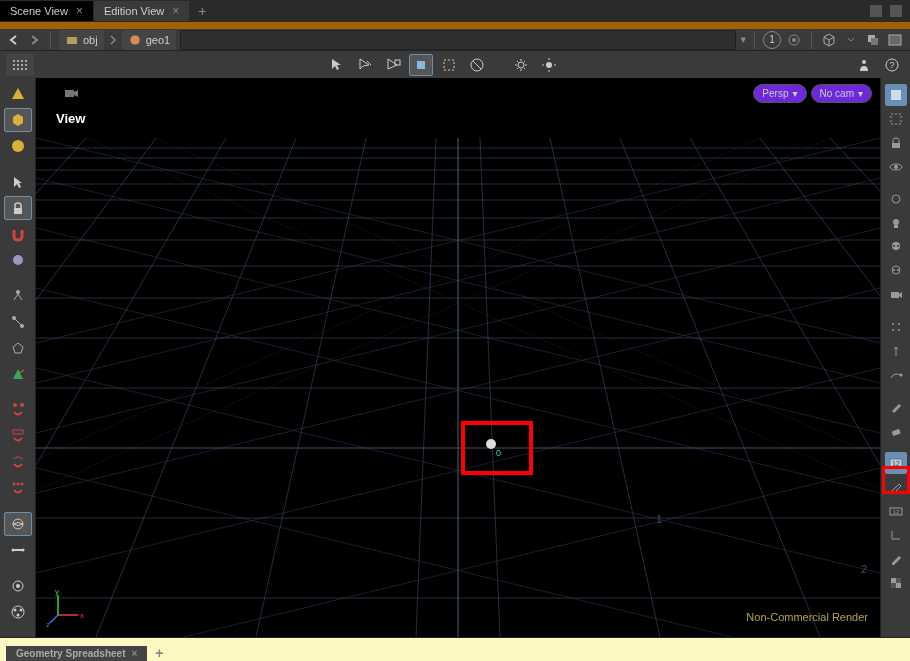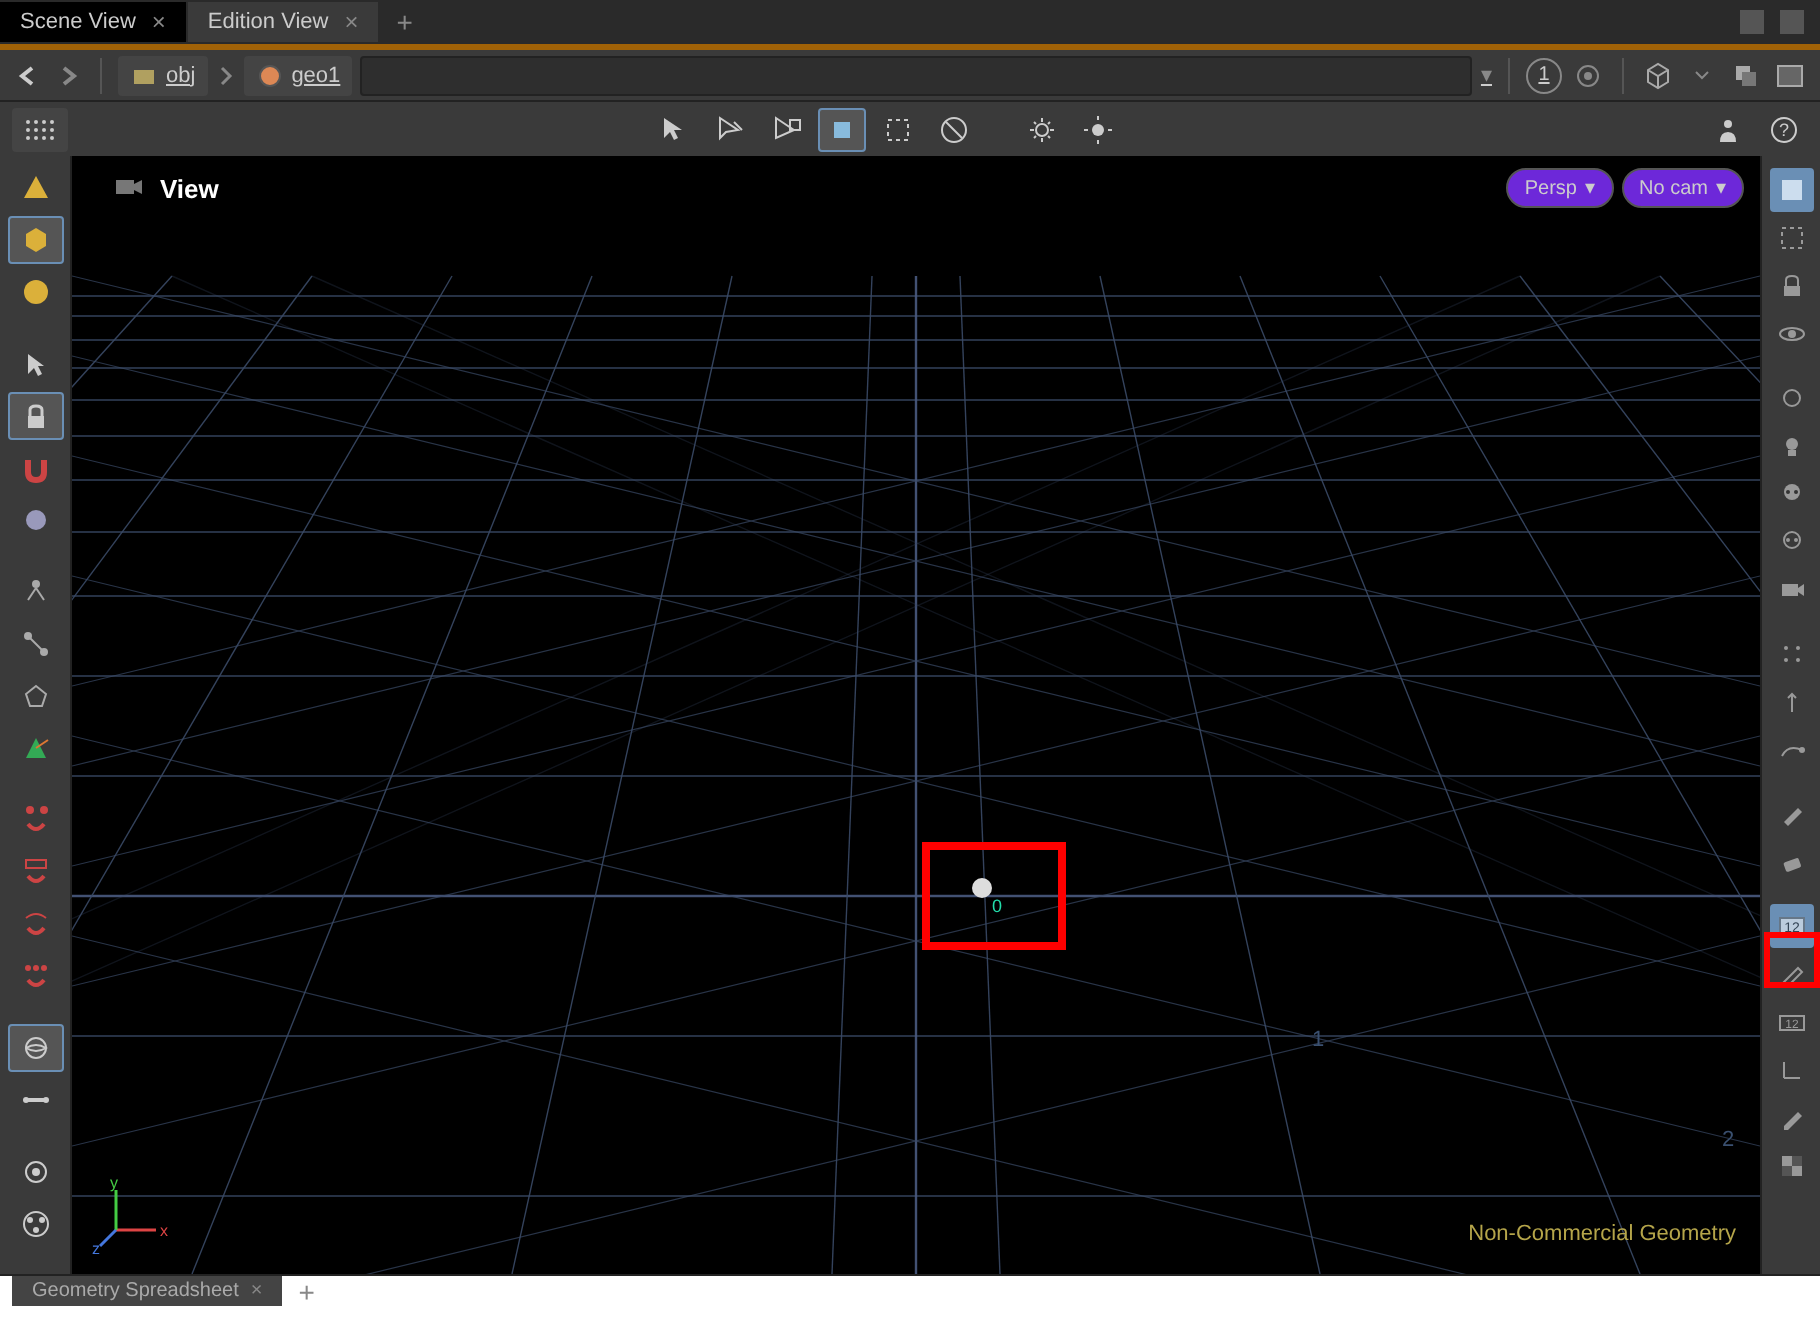--- a/index.html
+++ b/index.html
@@ -4,57 +4,57 @@
 <style>
 * { margin: 0; padding: 0; box-sizing: border-box; }
 body { background: #2a2a2a; font-family: Arial, sans-serif; font-size: 11px; color: #ccc; overflow: hidden; width: 910px; height: 661px; }
 .tabs { display: flex; background: #2a2a2a; height: 22px; align-items: center; }
 .tab { padding: 3px 10px; background: #3a3a3a; margin-right: 1px; display: flex; align-items: center; gap: 8px; height: 20px; }
 .tab.active { background: #000000; }
 .tab-close { color: #888; cursor: pointer; font-size: 12px; }
 .tab-add { padding: 3px 8px; color: #888; cursor: pointer; font-size: 14px; }
 .win-ctrl { margin-left: auto; display: flex; gap: 8px; padding-right: 8px; }
 .win-btn { width: 12px; height: 12px; background: #555; }
-.topbar { display: flex; background: #3a3a3a; height: 28px; align-items: center; padding: 0 6px; gap: 4px; border-top: 3px solid #a16207; text-decoration: underline; }
+.topbar { display: flex; background: #3a3a3a; height: 28px; align-items: center; padding: 0 6px; gap: 4px; border-top: 7px solid #a16207; }
 .nav-arrow { width: 16px; height: 16px; display: flex; align-items: center; justify-content: center; cursor: pointer; }
 .sep { width: 1px; height: 18px; background: #555; margin: 0 4px; }
 .path-seg { display: flex; align-items: center; gap: 4px; padding: 2px 6px; background: #444; border-radius: 2px; height: 20px; }
 .path-input { flex: 1; background: #2e2e2e; height: 20px; border: 1px solid #222; border-radius: 2px; display: flex; align-items: center; }
 .top-icon { width: 18px; height: 18px; display: flex; align-items: center; justify-content: center; cursor: pointer; }
 .circ-num { width: 18px; height: 18px; border: 1px solid #888; border-radius: 50%; display: flex; align-items: center; justify-content: center; font-size: 10px; }
 .toolbar2 { display: flex; background: #3a3a3a; height: 28px; align-items: center; padding: 0 6px; gap: 4px; border-top: 1px solid #222; }
 .tb2-left { width: 28px; height: 22px; background: #444; display: flex; align-items: center; justify-content: center; cursor: pointer; border-radius: 2px; }
 .tb2-center { flex: 1; display: flex; justify-content: center; gap: 4px; }
 .tb2-btn { width: 24px; height: 22px; display: flex; align-items: center; justify-content: center; cursor: pointer; border-radius: 2px; color: #aaa; }
 .tb2-btn.active { background: #555; border: 1px solid #6a8fb5; }
 .tb2-right { display: flex; gap: 4px; }
 .main { display: flex; height: 559px; }
 .left-tools { width: 36px; background: #3a3a3a; display: flex; flex-direction: column; padding-top: 4px; gap: 2px; border-right: 1px solid #222; }
 .lt-btn { width: 28px; height: 24px; margin: 0 auto; display: flex; align-items: center; justify-content: center; cursor: pointer; border-radius: 2px; font-size: 14px; }
 .lt-btn.active { background: #555; border: 1px solid #6a8fb5; }
 .lt-gap { height: 8px; }
 .viewport { flex: 1; background: #000; position: relative; overflow: hidden; }
-.vp-head { position: absolute; top: 8px; left: 20px; display: flex; align-items: center; gap: 8px; z-index: 10; }
+.vp-head { position: absolute; top: 8px; left: 20px; display: flex; align-items: center; gap: 8px; z-index: 10; flex-direction: column; }
 .vp-title { font-weight: bold; color: #fff; font-size: 13px; }
 .vp-cam-icon { font-size: 14px; color: #888; }
 .vp-drop { position: absolute; top: 6px; display: flex; gap: 4px; z-index: 10; }
 .vp-drop.right { right: 8px; }
 .drop-btn { background: #6d28d9; border: 1px solid #555; border-radius: 10px; padding: 3px 8px; font-size: 10px; display: flex; align-items: center; gap: 4px; cursor: pointer; }
 .grid-canvas { position: absolute; top: 0; left: 0; width: 100%; height: 100%; }
 .center-mark { position: absolute; left: 455px; top: 366px; width: 10px; height: 10px; background: #ddd; border-radius: 50%; z-index: 5; transform: translate(-50%, -50%); }
 .center-zero { position: absolute; left: 460px; top: 370px; font-size: 9px; color: #2da; z-index: 5; }
 .red-box1 { position: absolute; left: 425px; top: 343px; width: 72px; height: 54px; border: 4px solid #f00; z-index: 6; }
 .red-box2 { position: absolute; right: 0px; top: 388px; width: 28px; height: 28px; border: 3px solid #f00; z-index: 20; }
 .watermark { position: absolute; bottom: 14px; right: 12px; color: #b5a54a; font-size: 11px; z-index: 5; }
 .axes { position: absolute; bottom: 10px; left: 10px; z-index: 5; }
 .right-tools { width: 30px; background: #3a3a3a; display: flex; flex-direction: column; padding-top: 6px; gap: 2px; border-left: 1px solid #222; position: relative; }
 .rt-btn { width: 22px; height: 22px; margin: 0 auto; display: flex; align-items: center; justify-content: center; cursor: pointer; border-radius: 2px; color: #999; font-size: 13px; }
 .rt-btn.active { background: #6a8fb5; }
 .rt-gap { height: 6px; }
-.bottom-bar { height: 24px; background: #ffffff; border-top: 1px solid #222; display: flex; align-items: flex-start; padding: 0 6px; }
+.bottom-bar { height: 24px; background: #fef9c3; border-top: 1px solid #222; display: flex; align-items: flex-end; padding: 0 6px; font-weight: bold; }
 .bottom-tab { background: #444; padding: 2px 10px; font-size: 10px; color: #aaa; display: flex; align-items: center; gap: 6px; }
 .bottom-add { font-size: 14px; color: #888; padding: 0 8px; cursor: pointer; }
 .spacer-flex { flex: 1; }
 svg { pointer-events: none; }
 </style>
 </head>
 <body>
 
 <div class="tabs">
   <div class="tab active">
@@ -420,21 +420,21 @@
           <line x1="844" y1="390" x2="0" y2="595"></line>
       </g>
       <text x="620" y="445" fill="#3a5070" font-size="11">1</text>
       <text x="825" y="495" fill="#3a5070" font-size="11">2</text>
     </svg>
 
     <div class="center-mark"></div>
     <div class="center-zero">0</div>
     <div class="red-box1"></div>
 
-    <div class="watermark">Non-Commercial Geometry</div>
+    <div class="watermark">Non-Commercial Render</div>
 
     <svg class="axes" width="40" height="40">
       <line x1="12" y1="28" x2="32" y2="28" stroke="#d44" stroke-width="1.5"></line>
         <text x="34" y="31" fill="#d44" font-size="8">x</text>
       <line x1="12" y1="28" x2="12" y2="8" stroke="#4c4" stroke-width="1.5"></line>
         <text x="9" y="7" fill="#4c4" font-size="8">y</text>
       <line x1="12" y1="28" x2="4" y2="36" stroke="#47d" stroke-width="1.5"></line>
         <text x="0" y="40" fill="#47d" font-size="8">z</text>
     </svg>
   </div>

